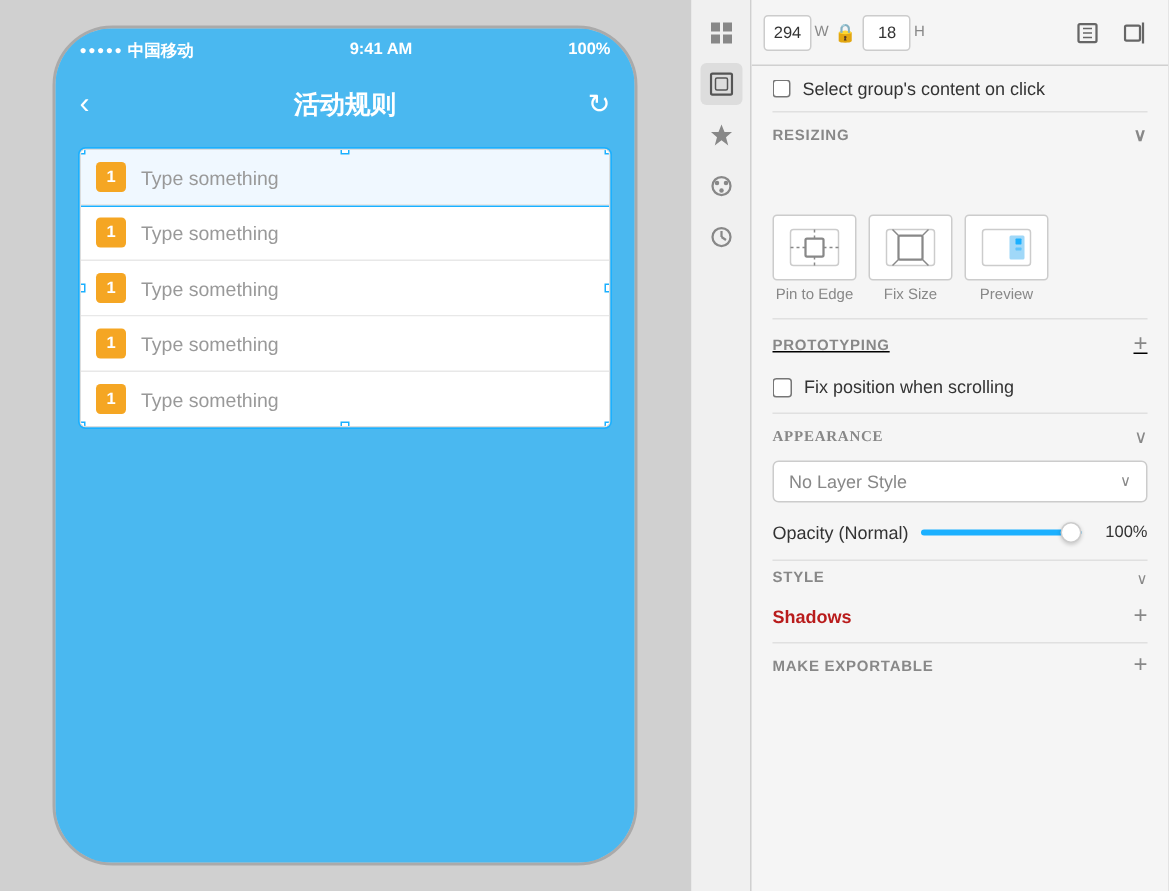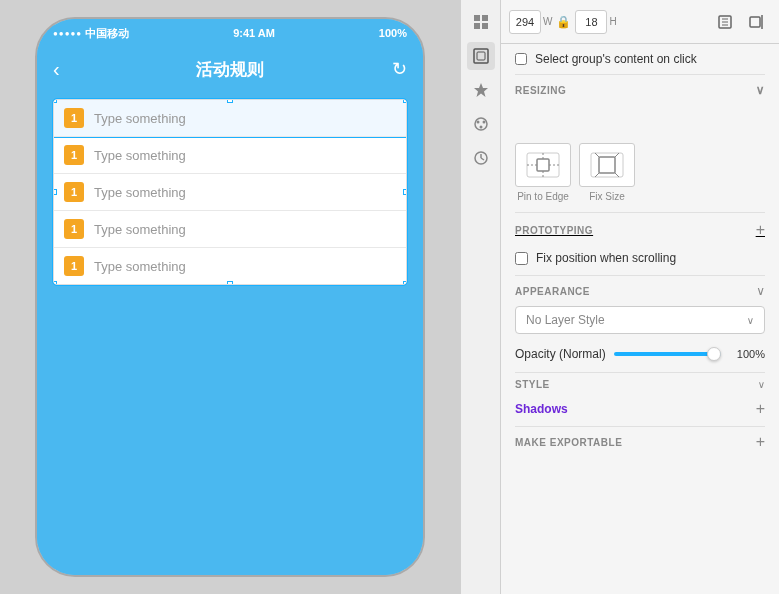--- a/index.html
+++ b/index.html
@@ -334,20 +334,21 @@
       gap: 8px;
       font-size: 12px;
       color: #333;
     }
 
     .appearance-section {
       padding: 8px 14px;
       display: flex;
       align-items: center;
       justify-content: space-between;
+      font-family: Liberation Serif, serif;
     }
 
     .appearance-label {
       font-size: 10px;
       font-weight: 600;
       color: #888;
       letter-spacing: 0.5px;
       text-transform: uppercase;
     }
 
@@ -444,21 +445,21 @@
 
     .shadows-row {
       padding: 4px 14px 8px;
       display: flex;
       align-items: center;
       justify-content: space-between;
     }
 
     .shadows-label {
       font-size: 12px;
-      color: #6d28d9;
+      color: #b91c1c;
       font-weight: 600;
     }
 
     .add-btn {
       font-size: 16px;
       color: #888;
       cursor: pointer;
       background: none;
       border: none;
     }
@@ -681,20 +682,31 @@
                 <rect x="12" y="8" width="16" height="16" rx="1" stroke="#888" stroke-width="1.5" fill="none"></rect>
                 <line x1="12" y1="8" x2="8" y2="4" stroke="#888" stroke-width="1"></line>
                 <line x1="28" y1="8" x2="32" y2="4" stroke="#888" stroke-width="1"></line>
                 <line x1="12" y1="24" x2="8" y2="28" stroke="#888" stroke-width="1"></line>
                 <line x1="28" y1="24" x2="32" y2="28" stroke="#888" stroke-width="1"></line>
               </svg>
             </div>
             <span class="resize-label">Fix Size</span>
           </div>
 
+          <div class="resize-option">
+            <div class="resize-box">
+              <svg width="40" height="32" viewBox="0 0 40 32">
+                <rect x="4" y="4" width="32" height="24" rx="2" stroke="#ccc" stroke-width="1" fill="none"></rect>
+                <rect x="22" y="8" width="10" height="16" rx="1" fill="#a0d8f8"></rect>
+                <rect x="26" y="10" width="4" height="4" rx="0.5" fill="#1bb0ff"></rect>
+                <rect x="26" y="16" width="4" height="2" rx="0.5" fill="#1bb0ff" opacity="0.5"></rect>
+              </svg>
+            </div>
+            <span class="resize-label">Preview</span>
+          </div>
         </div>
 
         <div class="divider"></div>
 
         <div class="proto-section">
           <span class="proto-label">PROTOTYPING</span>
           <button class="add-btn">+</button>
         </div>
 
         <div class="fix-scroll-row">

